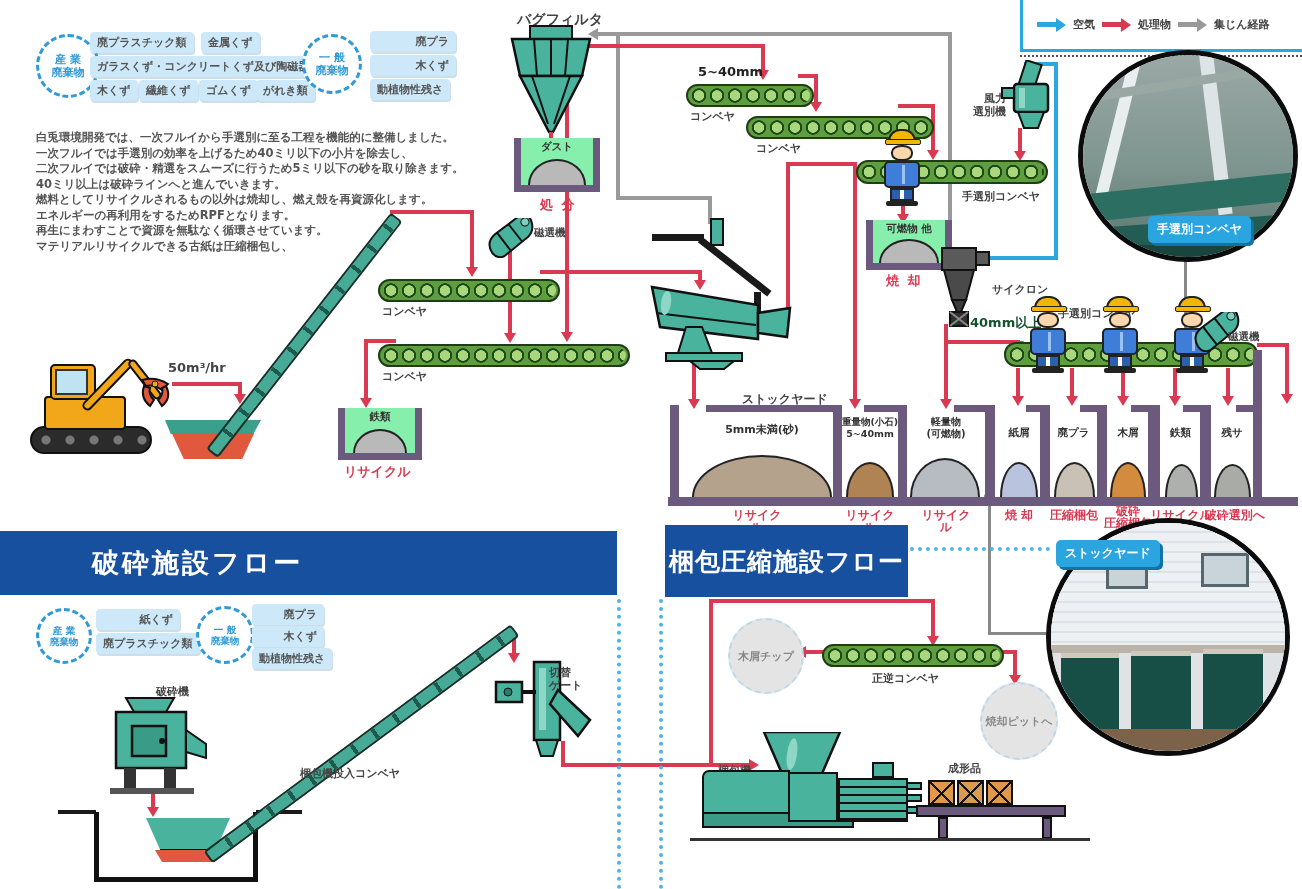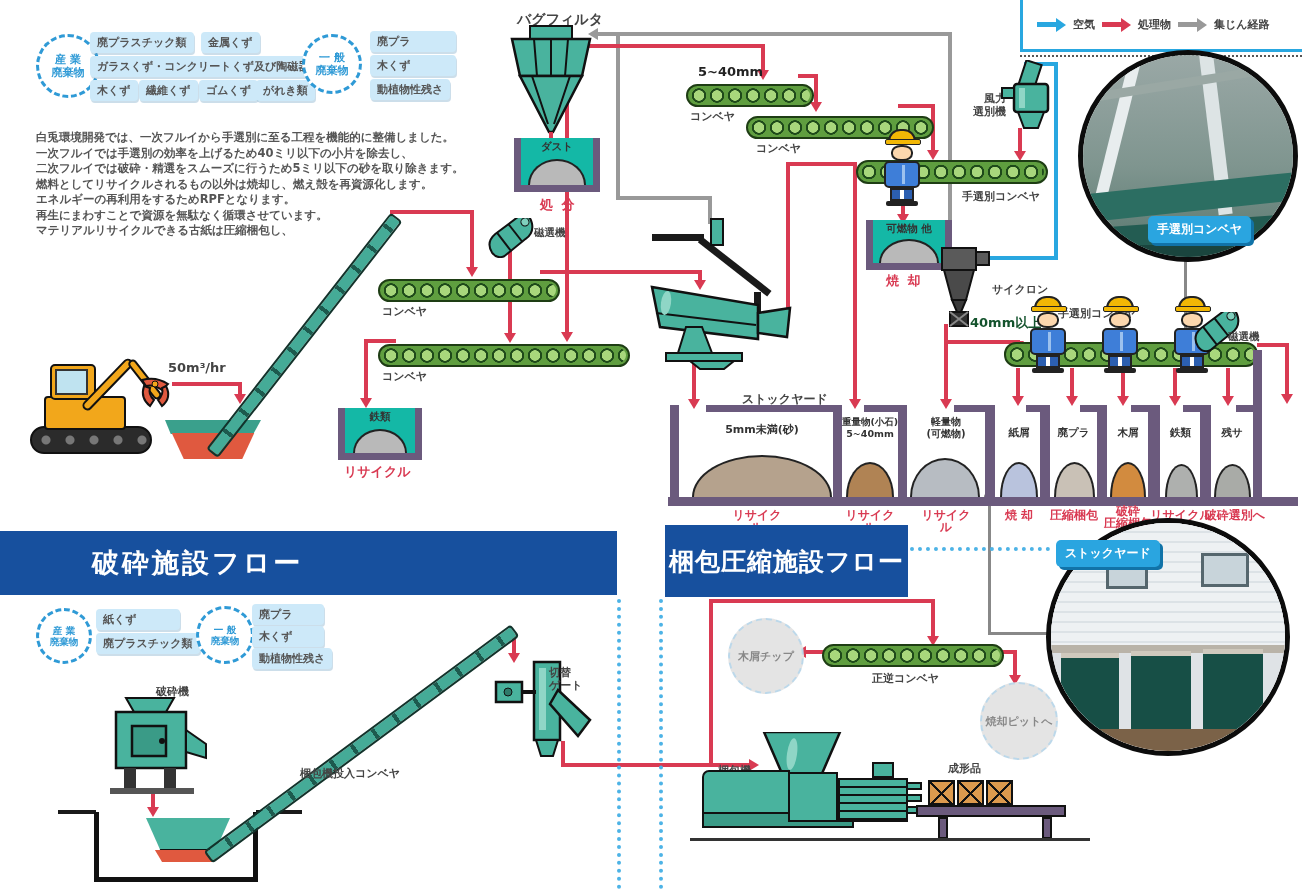--- a/index.html
+++ b/index.html
@@ -6,35 +6,35 @@
     --red:#d93a52; --teal:#49b39e; --purple:#6b5a7d; --blue:#29a7e0;
     --banner:#17509e; --convbg:#5f9e3f; --gray:#999;
   }
   *{margin:0;padding:0;box-sizing:border-box}
   body{font-family:"DejaVu Sans","Liberation Sans",sans-serif;background:#fff}
   .stage{position:relative;width:1302px;height:889px;background:#fff;overflow:hidden}
   .abs{position:absolute}
   .lbl{position:absolute;font-size:11px;font-weight:bold;color:#444;white-space:nowrap}
   .lbl2{line-height:13px;white-space:pre-line}
   .redlab{position:absolute;color:var(--red);font-weight:bold;font-size:13px;letter-spacing:2px;white-space:nowrap}
-  .tag{position:absolute;background:#cde9f9;color:#555;font-size:11px;font-weight:bold;text-align:left;padding:3px 7px;border-radius:4px;box-shadow:1px 2px 0 rgba(110,160,195,.35);white-space:nowrap}
+  .tag{position:absolute;background:#cde9f9;color:#555;font-size:11px;font-weight:bold;text-align:right;padding:3px 7px;border-radius:4px;box-shadow:1px 2px 0 rgba(110,160,195,.35);white-space:nowrap}
   .wcirc{position:absolute;border:3px dashed #2f9ad6;border-radius:50%;color:#2f9ad6;font-weight:bold;text-align:center;display:flex;flex-direction:column;justify-content:center;font-size:11px;line-height:13px;background:#fff}
   .gcirc{position:absolute;border-radius:50%;background:#e4e4e4;color:#888;display:flex;align-items:center;justify-content:center;font-size:11px;font-weight:bold;border:2px dashed #bcd8ea;text-align:center}
   .rl{position:absolute;background:var(--red)}
   .gl{position:absolute;background:var(--gray)}
   .bl{position:absolute;background:var(--blue)}
   .ah{position:absolute;width:0;height:0}
   .ah.d{border-left:6px solid transparent;border-right:6px solid transparent;border-top:10px solid var(--red)}
   .ah.r{border-top:6px solid transparent;border-bottom:6px solid transparent;border-left:10px solid var(--red)}
   .ah.l{border-top:6px solid transparent;border-bottom:6px solid transparent;border-right:10px solid var(--red)} .ah.gl2{border-right-color:var(--gray)}
   .ah.bl2{border-right-color:var(--blue)}
   .conv{position:absolute;background:var(--convbg);border:2.5px solid #1e3d14;border-radius:12px;overflow:hidden}
   .conv i{position:absolute;inset:2px;background-image:radial-gradient(circle at 9px 50%,#a8d77c 0 5px,#1e4a1a 5.5px 7px,transparent 7.5px);background-size:18px 100%;background-repeat:repeat-x;border-radius:10px}
   .incline{position:absolute;height:15px;background:repeating-linear-gradient(90deg,#45ab97 0 22px,#1d5a4e 22px 26px);border:2px solid #12332b;border-radius:4px;transform-origin:0 50%}
-  .ubin{position:absolute;border:7px solid var(--purple);border-top:none;background:#14b8a6}
+  .ubin{position:absolute;border:7px solid var(--purple);border-top:none;background:#86efac}
   .pile{position:absolute;bottom:0;left:50%;transform:translateX(-50%);border:2px solid #222;border-bottom:none;border-radius:50% 50% 0 0/100% 100% 0 0;background:#b9b9b9}
   .blab{position:absolute;top:2px;width:100%;text-align:center;font-size:10.5px;font-weight:bold;color:#333;white-space:nowrap}
   .ybar{position:absolute;background:var(--purple)}
   .ylab{position:absolute;font-size:10.5px;font-weight:bold;color:#333;text-align:center;line-height:12px;white-space:pre-line}
   .yred{position:absolute;color:var(--red);font-weight:bold;font-size:12px;text-align:center;line-height:12px;white-space:pre-line}
   .ypile{position:absolute;border:2px solid #222;border-bottom:none;border-radius:50% 50% 0 0/100% 100% 0 0}
   .banner{position:absolute;background:var(--banner);color:#fff;font-weight:bold;display:flex;align-items:center}
   .dotv{position:absolute;width:0;border-left:4px dotted #4db3e6}
   .doth{position:absolute;height:0;border-top:4px dotted #4db3e6}
   .legend{position:absolute;left:1020px;top:0;width:282px;height:52px;border-left:3px solid var(--blue);border-bottom:3px solid var(--blue);display:flex;align-items:center;gap:7px;padding-left:14px}
@@ -93,20 +93,21 @@
   <div class="wcirc" style="left:302px;top:34px;width:60px;height:60px;white-space:pre-line">一 般
 廃棄物</div>
   <div class="tag" style="left:370px;top:31px;width:86px">廃プラ</div>
   <div class="tag" style="left:370px;top:55px;width:86px">木くず</div>
   <div class="tag" style="left:370px;top:79px">動植物性残さ</div>
 
   <div class="desc">
     <div>白兎環境開発では、一次フルイから手選別に至る工程を機能的に整備しました。</div>
     <div>一次フルイでは手選別の効率を上げるため40ミリ以下の小片を除去し、</div>
     <div>二次フルイでは破砕・精選をスムーズに行うため5ミリ以下の砂を取り除きます。</div>
+    <div>40ミリ以上は破砕ラインへと進んでいきます。</div>
     <div>燃料としてリサイクルされるもの以外は焼却し、燃え殻を再資源化します。</div>
     <div>エネルギーの再利用をするためRPFとなります。</div>
     <div>再生にまわすことで資源を無駄なく循環させています。</div>
     <div>マテリアルリサイクルできる古紙は圧縮梱包し、</div>
   </div>
 
   <div class="gl" style="left:598px;top:32px;width:354px;height:4px"></div>
   <div class="ah l gl2" style="left:588px;top:28px"></div>
   <div class="gl" style="left:948px;top:32px;width:4px;height:214px"></div>
   <div class="gl" style="left:616px;top:32px;width:4px;height:168px"></div>

